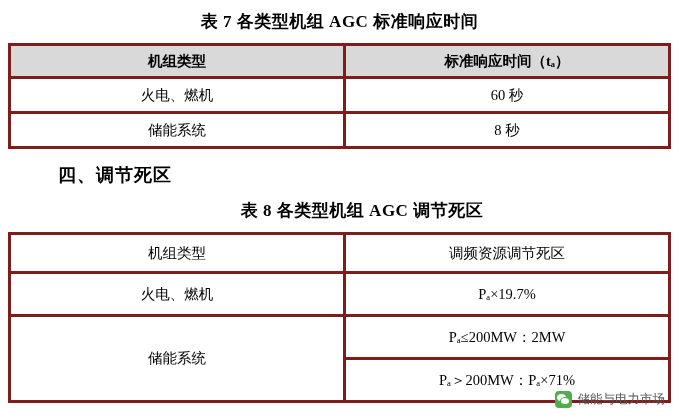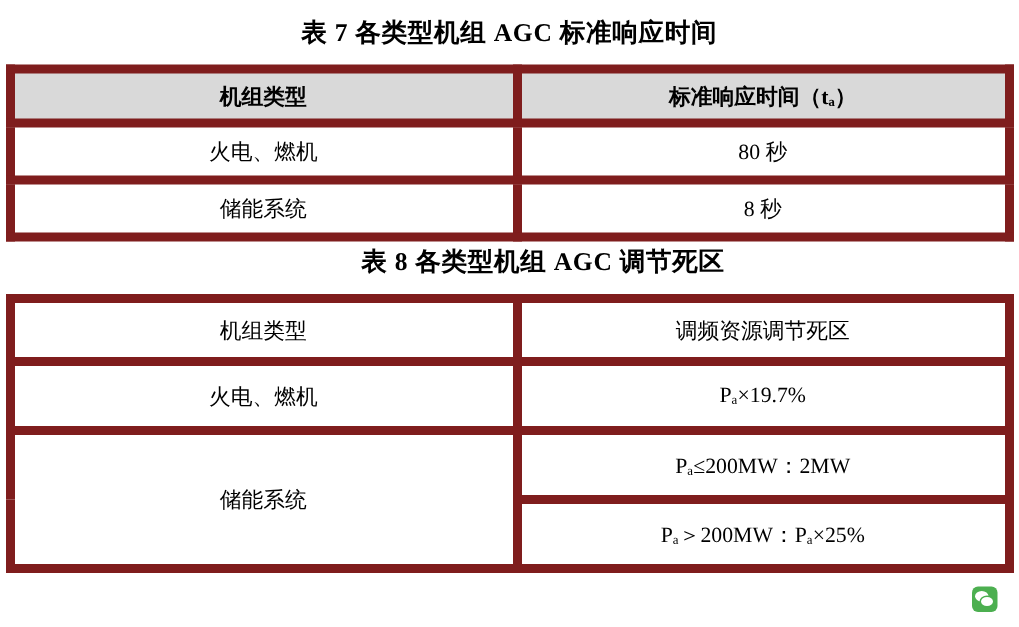--- a/index.html
+++ b/index.html
@@ -30,21 +30,21 @@
     font-family: "Liberation Serif", "DejaVu Serif", serif;
   }
 
   table.doc-table {
     border-collapse: collapse;
     width: 650px;
     margin: 0 auto;
     table-layout: fixed;
   }
   table.doc-table td {
-    border: 6px solid #7f1d1d;
+    border: 3px solid #7f1d1d;
     text-align: center;
     vertical-align: middle;
     font-size: 14.5px;
     font-family: "Liberation Serif", "DejaVu Serif", serif;
   }
   .hdr-row td {
     background: #d9d9d9;
     font-weight: bold;
     height: 28px;
   }
@@ -129,51 +129,53 @@
   </div>
 
   <table class="doc-table" id="table7">
     <tbody>
       <tr class="hdr-row">
         <td class="c1">机组类型</td>
         <td class="c2">标准响应时间（tₐ）</td>
       </tr>
       <tr class="body-row">
         <td class="c1">火电、燃机</td>
-        <td class="c2">80 秒</td>
+        <td class="c2">60 秒</td>
       </tr>
       <tr class="body-row">
         <td class="c1">储能系统</td>
         <td class="c2">8 秒</td>
       </tr>
     </tbody>
   </table>
 
+  <div class="section-head">四、调节死区</div>
 
   <div class="title8-wrap">
     <div class="table-title">表 8  各类型机组 AGC 调节死区</div>
   </div>
 
   <table class="doc-table" id="table8">
     <tbody>
       <tr class="hdr-row">
         <td class="c1">机组类型</td>
         <td class="c2">调频资源调节死区</td>
       </tr>
       <tr>
         <td class="c1 tall">火电、燃机</td>
         <td class="c2 tall">Pₐ×19.7%</td>
       </tr>
       <tr>
         <td class="c1 merge-left" rowspan="2">储能系统</td>
         <td class="c2 tall">Pₐ≤200MW：2MW</td>
       </tr>
       <tr>
-        <td class="c2 tall">Pₐ＞200MW：Pₐ×25%</td>
+        <td class="c2 tall">Pₐ＞200MW：Pₐ×71%</td>
       </tr>
     </tbody>
   </table>
 
   <div class="footer">
     <span class="wechat-icon"></span>
+    <span class="footer-text">储能与电力市场</span>
   </div>
 
 </div>
 
 </body></html>

